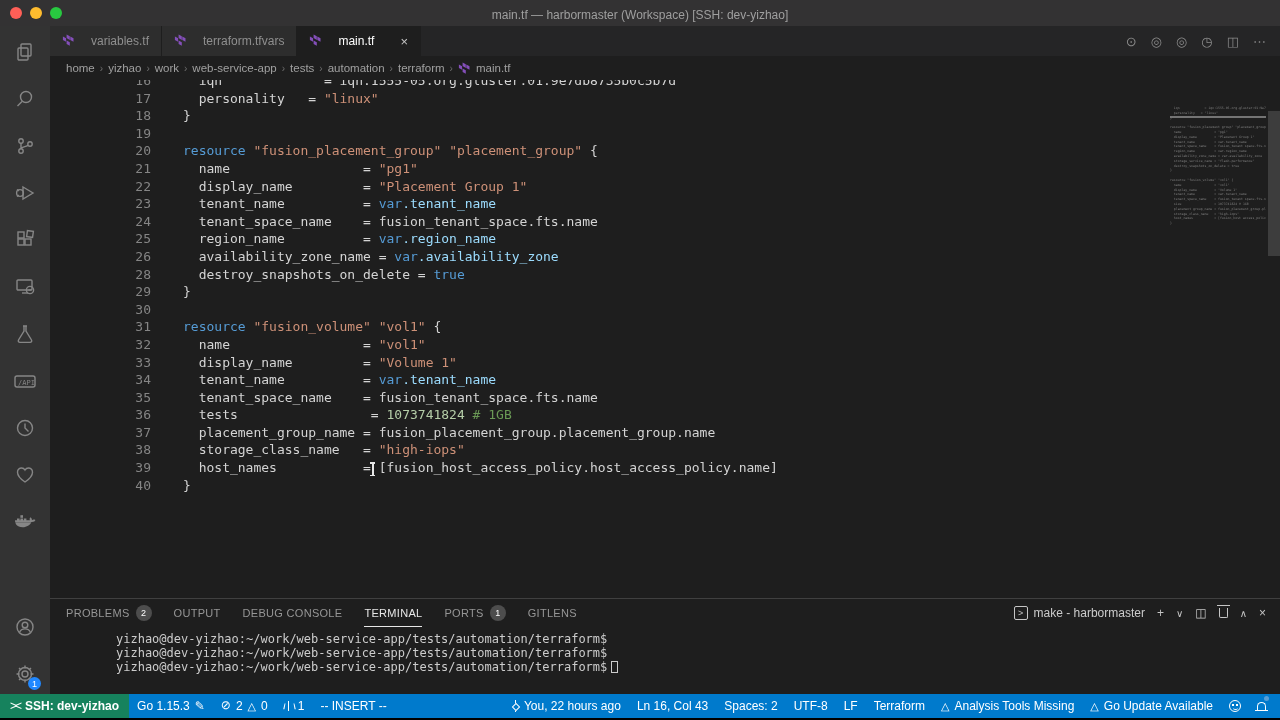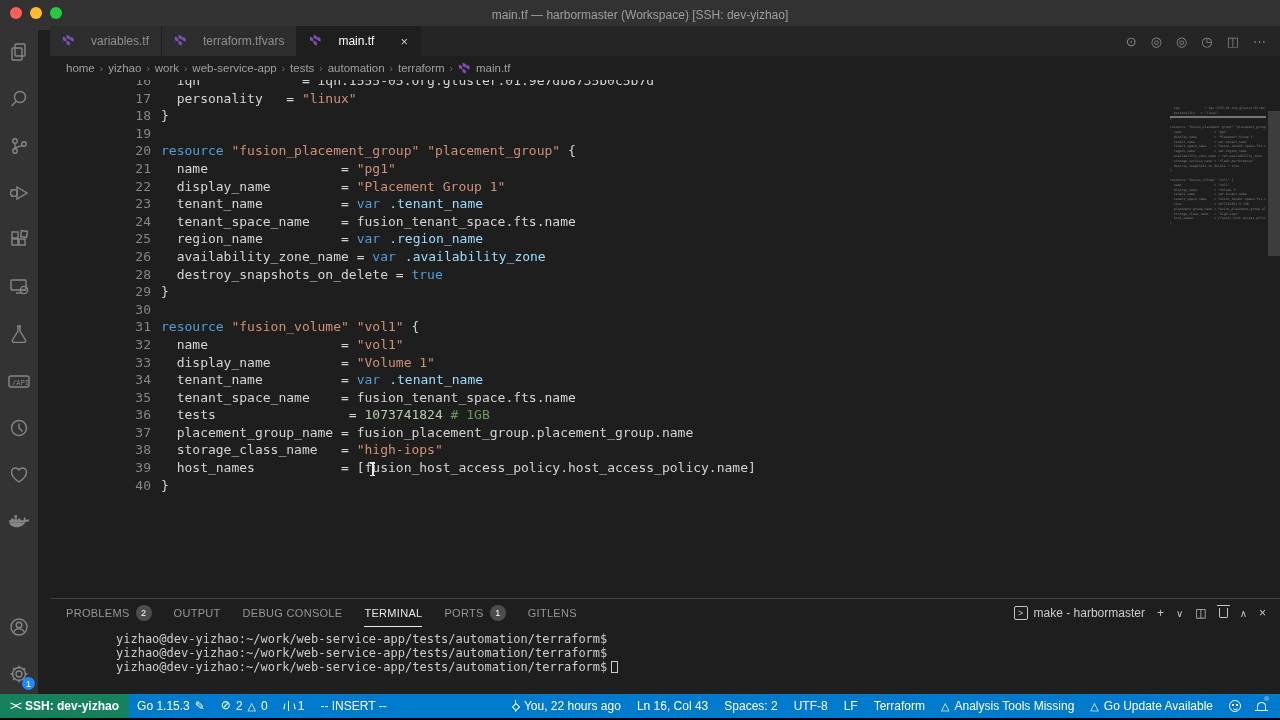--- a/index.html
+++ b/index.html
@@ -9,21 +9,21 @@
 
   
   .titlebar { position:absolute; top:0; left:0; right:0; height:30px; background:#333233;
               display:flex; align-items:center; justify-content:center; }
   .traffic { position:absolute; left:10px; top:7px; display:flex; gap:8px; }
   .tl { width:12px; height:12px; border-radius:50%; }
   .tl.red{background:#ff5f57} .tl.yellow{background:#febc2e} .tl.green{background:#28c840}
   .titletext { font-size:12px; color:#9f9f9f; }
 
   
-  .activitybar { position:absolute; top:26px; left:0; width:38px; bottom:24px; background:#333333;
+  .activitybar { position:absolute; top:26px; left:0; width:50px; bottom:24px; background:#333333;
                  display:flex; flex-direction:column; align-items:center; padding:12px 0 6px 0; gap:19px; }
   .ab-icon { width:28px; height:28px; display:flex; align-items:center; justify-content:center;
              color:#868686; position:relative; cursor:pointer; }
   .ab-icon svg { stroke:#868686; fill:none; stroke-width:1.4; }
   .ab-spacer { margin-top:auto; }
   .gear-badge { position:absolute; right:-2px; bottom:-2px; min-width:13px; height:13px; border-radius:50%;
                 background:#2188ff; color:#fff; font-size:9px; display:flex; align-items:center;
                 justify-content:center; padding:0 2px; }
 
   
@@ -41,25 +41,25 @@
 
   .breadcrumb { position:absolute; top:30px; left:0; right:0; height:24px; display:flex; align-items:center;
                 padding-left:16px; font-size:11.5px; color:#a0a0a0; background:#1e1e1e; gap:5px; z-index:5; }
   .bc-sep { color:#6d6d6d; font-size:10px; }
   .breadcrumb .bc-item { cursor:pointer; }
 
   
   .code-area { position:absolute; top:54px; left:0; right:0; bottom:96px; overflow:hidden; }
   .code-lines { position:absolute; top:-8px; left:0; right:0;
                 font-family:"DejaVu Sans Mono", monospace; font-size:13px; line-height:17.6px; }
-  .cl { display:flex; white-space:pre; height:17.6px; }
+  .cl { display:flex; white-space:pre; height:17.6px;gap:22px; }
   .ln { width:101px; text-align:right; color:#858585; flex:none; user-select:none; }
   .ct { padding-left:10px; color:#d4d4d4; }
   .tok-p { color:#d4d4d4; } .tok-k { color:#569cd6; } .tok-s { color:#ce9178; }
-  .tok-v { color:#9cdcfe;margin-left:9px; } .tok-n { color:#b5cea8; } .tok-c { color:#6a9955; }
+  .tok-v { color:#9cdcfe; } .tok-n { color:#b5cea8; } .tok-c { color:#6a9955; }
   .dim-clip { color:#8a8a8a; }
 
   
   .minimap { position:absolute; top:26px; right:14px; width:96px; height:130px; overflow:hidden;
              font-family:"DejaVu Sans Mono", monospace; font-size:3.2px; line-height:4.8px;
              color:#7e7e7e; white-space:pre; }
   .minimap-hl { position:absolute; top:36px; right:14px; width:96px; height:2px; background:#8a8a8a; opacity:.8; }
   .scrollbar-thumb { position:absolute; top:31px; right:0; width:12px; height:145px;
                      background:rgba(121,121,121,.35); cursor:pointer; }
   .mouse-ibeam { position:absolute; left:318px; top:382px; width:9px; height:14px; }

